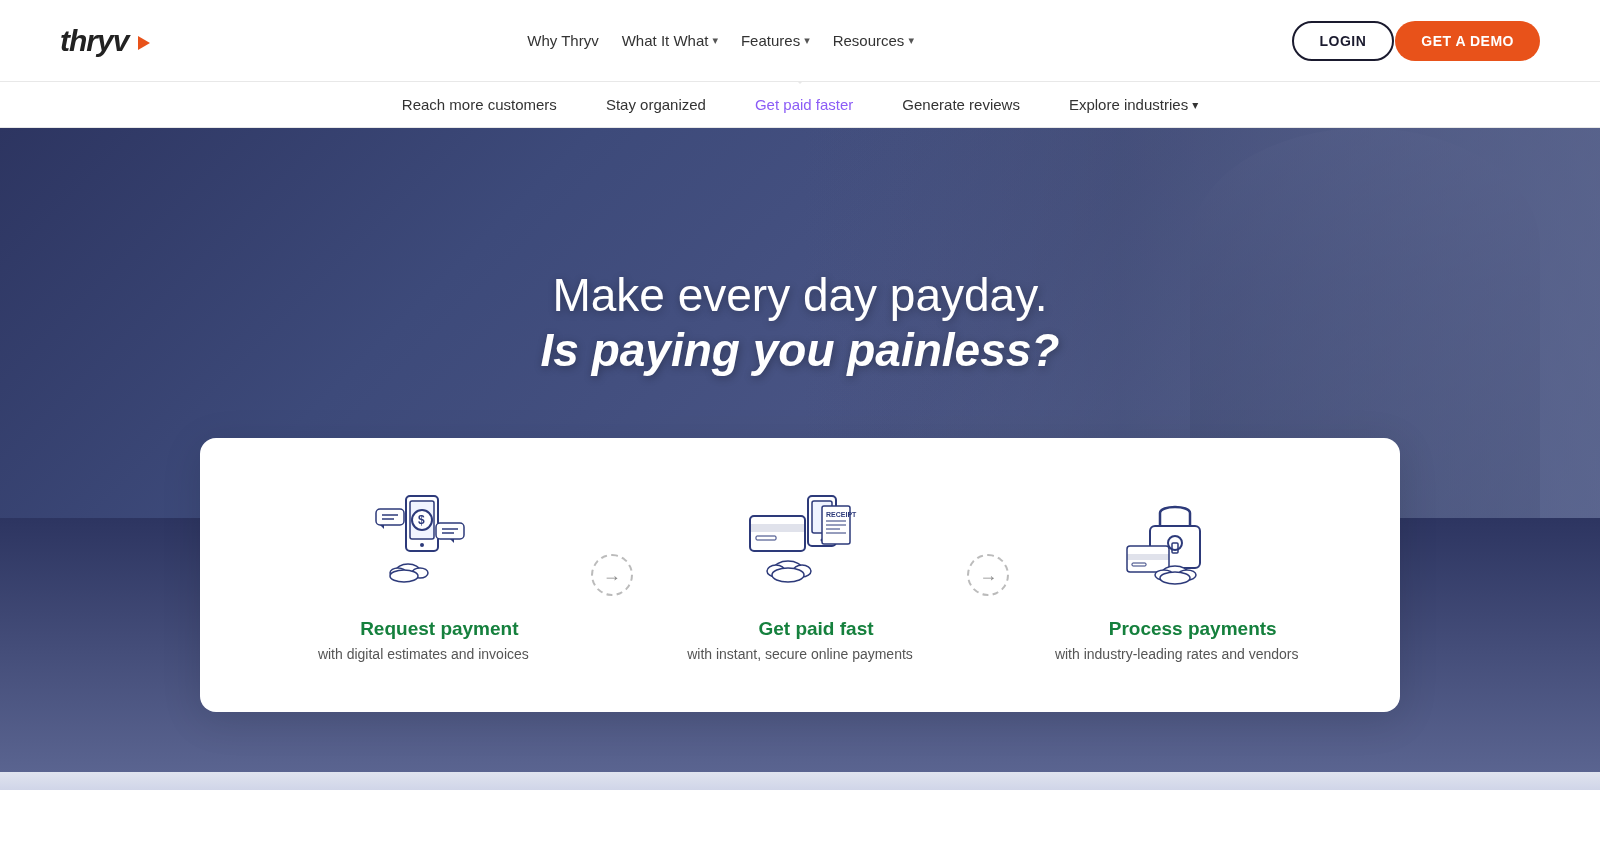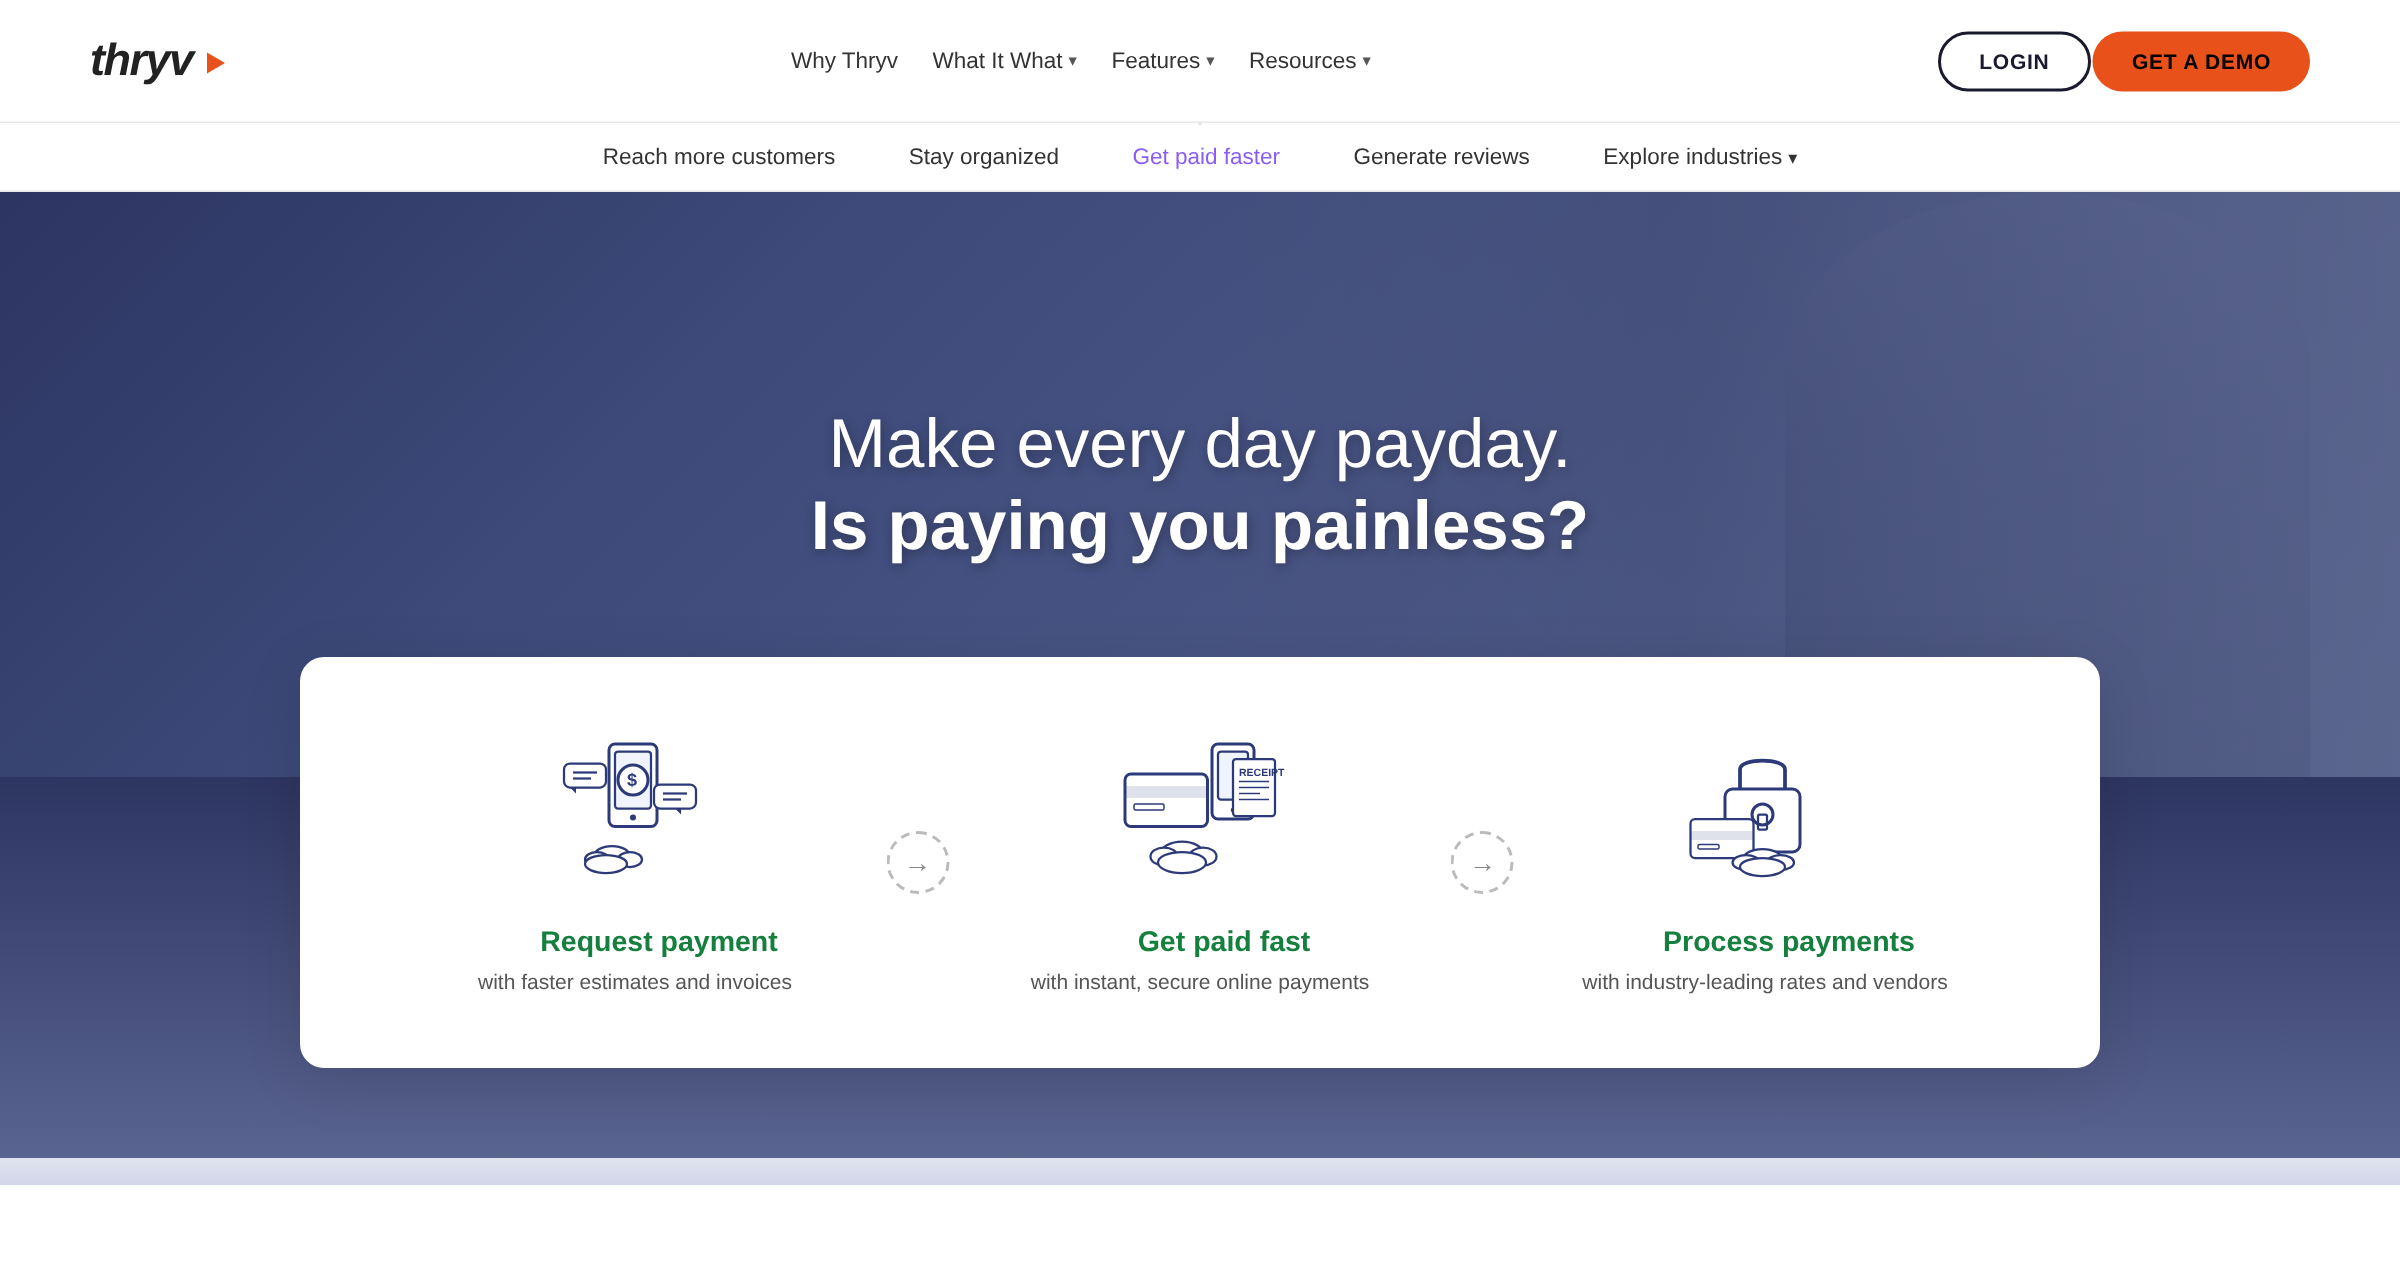--- a/index.html
+++ b/index.html
@@ -48,21 +48,21 @@
       padding: 10px 26px;
       border-radius: 30px;
       font-size: 14px;
       font-weight: 700;
       cursor: pointer;
       color: #1a1a2e;
       letter-spacing: 0.5px;
     }
     .btn-demo {
       background: #e8521a;
-      color: #000000;
+      color: #ffffff;
       border: none;
       padding: 12px 26px;
       border-radius: 30px;
       font-size: 14px;
       font-weight: 700;
       cursor: pointer;
       letter-spacing: 0.5px;
     }
 
     
@@ -141,20 +141,21 @@
     .hero-title {
       font-size: 46px;
       font-weight: 400;
       color: #fff;
       line-height: 1.2;
       text-shadow: 1px 2px 8px rgba(0,0,0,0.3);
     }
     .hero-subtitle {
       font-size: 46px;
       font-weight: 900;
+      font-style: italic;
       color: #fff;
       line-height: 1.2;
       text-shadow: 1px 2px 8px rgba(0,0,0,0.3);
     }
 
     
     .cards-section {
       background: linear-gradient(180deg, #2d3561 0%, #5a6490 100%);
       padding: 0 80px 60px;
       display: flex;
@@ -316,21 +317,21 @@
           <line x1="74" y1="42" x2="86" y2="42" stroke="#2d3a7a" stroke-width="1.5"></line>
           <polygon points="82,48 86,48 86,52" fill="#2d3a7a"></polygon>
 
           <ellipse cx="40" cy="80" rx="12" ry="7" stroke="#2d3a7a" stroke-width="1.5" fill="white"></ellipse>
           <ellipse cx="30" cy="82" rx="8" ry="5" stroke="#2d3a7a" stroke-width="1.5" fill="white"></ellipse>
           <ellipse cx="52" cy="82" rx="8" ry="5" stroke="#2d3a7a" stroke-width="1.5" fill="white"></ellipse>
           <ellipse cx="36" cy="85" rx="14" ry="6" stroke="#2d3a7a" stroke-width="1.5" fill="white"></ellipse>
         </svg>
       </div>
       <div class="card-title">Request payment</div>
-      <div class="card-desc">with faster estimates and invoices</div>
+      <div class="card-desc">with digital estimates and invoices</div>
     </div>
 
     <div class="card-arrow">
       <div class="arrow-circle">→</div>
     </div>
 
     <div class="card-item">
       <div class="card-icon">
         <svg width="120" height="105" viewBox="0 0 120 105" fill="none" xmlns="http://www.w3.org/2000/svg">
 

